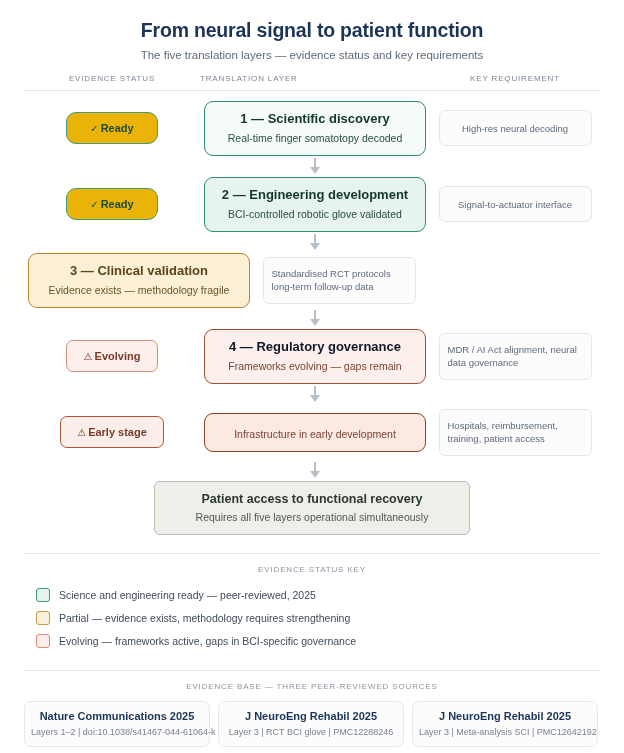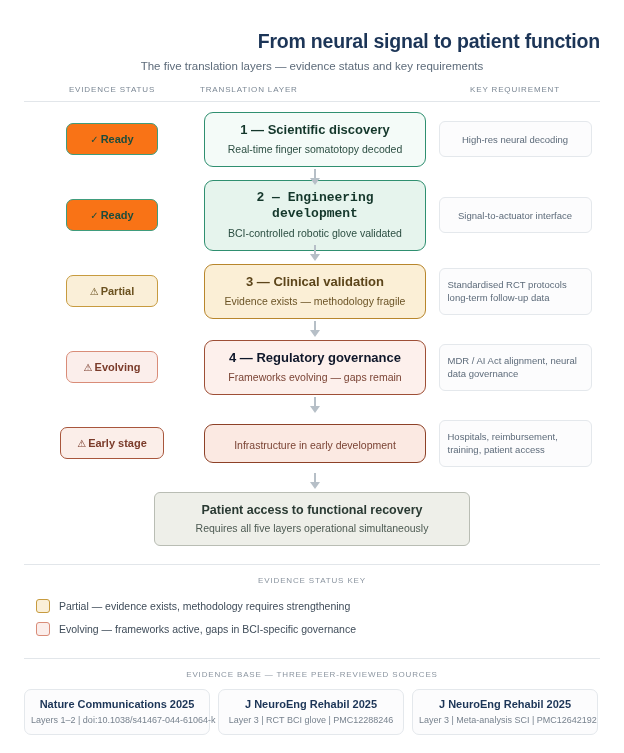--- a/index.html
+++ b/index.html
@@ -18,26 +18,26 @@
   .page {
     width: 624px;
     height: 753px;
     position: relative;
     box-sizing: border-box;
     padding: 0 24px;
   }
 
   
   .title {
-    text-align: right;
+    text-align: center;
     font-size: 19.5px;
     font-weight: bold;
     color: #1c3557;
     letter-spacing: -0.2px;
-    padding-top: 30px;
+    padding-top: 19px;
     line-height: 1.2;
   }
   .subtitle {
     text-align: center;
     font-size: 11.5px;
     color: #5d6b7a;
     padding-top: 7px;
     font-weight: normal;
   }
 
@@ -79,21 +79,21 @@
     padding: 9px 16px;
     border-radius: 7px;
     border: 1.3px solid #cbd3da;
     font-size: 11px;
     font-weight: bold;
     text-align: center;
     white-space: nowrap;
   }
   .pill .mk { font-weight: normal; margin-right: 2px; font-size: 10px; }
 
-  .pill.ready   { background: #f97316; border-color: #3f9c7d; color: #1c4c3c; }
+  .pill.ready   { background: #eab308; border-color: #3f9c7d; color: #1c4c3c; border-radius: 10px; }
   .pill.partial { background: #faefd8; border-color: #c79b3f; color: #6b5220; }
   .pill.evolving{ background: #fbeeeb; border-color: #d98c78; color: #7a3b2a; }
   .pill.early   { background: #fbeee9; border-color: #a8563c; color: #7a3b2a; }
 
   .layerbox {
     box-sizing: border-box;
     width: 222px;
     padding: 9px 10px 10px;
     border-radius: 9px;
     border: 1.6px solid #cbd3da;
@@ -111,21 +111,21 @@
     margin-top: 5px;
     color: #4a5a68;
     line-height: 1.25;
   }
 
   .layerbox.l1 { background: #f4fbf8; border-color: #2f8f70; }
   .layerbox.l1 .lb-title { color: #14372b; }
   .layerbox.l1 .lb-sub   { color: #2d4f43; }
 
   .layerbox.l2 { background: #e6f4ed; border-color: #2f8f70; }
-  .layerbox.l2 .lb-title { color: #14372b; font-family: Liberation Mono, monospace; }
+  .layerbox.l2 .lb-title { color: #14372b; }
   .layerbox.l2 .lb-sub   { color: #2d4f43; }
 
   .layerbox.l3 { background: #fbefd6; border-color: #b8862c; }
   .layerbox.l3 .lb-title { color: #5c451a; }
   .layerbox.l3 .lb-sub   { color: #6b5426; }
 
   .layerbox.l4 { background: #fdf0ec; border-color: #9e4f36; }
   .layerbox.l4 .lb-title { color: #0f172a; }
   .layerbox.l4 .lb-sub   { color: #7a4334; }
 
@@ -331,25 +331,20 @@
     </div>
 
     <div class="connector">
       <div class="cn-spacer-l"></div>
       <div class="cn-mid">
           <div class="arrow-down"></div>
         </div>
     </div>
 
     <div class="row">
-      <div class="cell-status">
-        <div class="pill partial">
-          <span class="mk">⚠</span><span>Partial</span>
-        </div>
-      </div>
       <div class="cell-layer">
         <div class="layerbox l3">
           <div class="lb-title">3 — Clinical validation</div>
           <div class="lb-sub">Evidence exists — methodology fragile</div>
         </div>
       </div>
       <div class="cell-req">
         <div class="reqbox">Standardised RCT protocols long-term follow-up data</div>
       </div>
     </div>
@@ -414,20 +409,24 @@
         <div class="sm-sub">Requires all five layers operational simultaneously</div>
       </div>
     </div>
   </div>
 
   <div class="sec-rule"></div>
   <div class="sec-label">EVIDENCE STATUS KEY</div>
 
   <div class="key-list">
     <div class="key-item">
+      <span class="swatch sw-ready"></span>
+      <span>Science and engineering ready — peer-reviewed, 2025</span>
+    </div>
+    <div class="key-item">
       <span class="swatch sw-partial"></span>
       <span>Partial — evidence exists, methodology requires strengthening</span>
     </div>
     <div class="key-item">
       <span class="swatch sw-evolving"></span>
       <span>Evolving — frameworks active, gaps in BCI-specific governance</span>
     </div>
   </div>
 
   <div class="sec-rule"></div>

